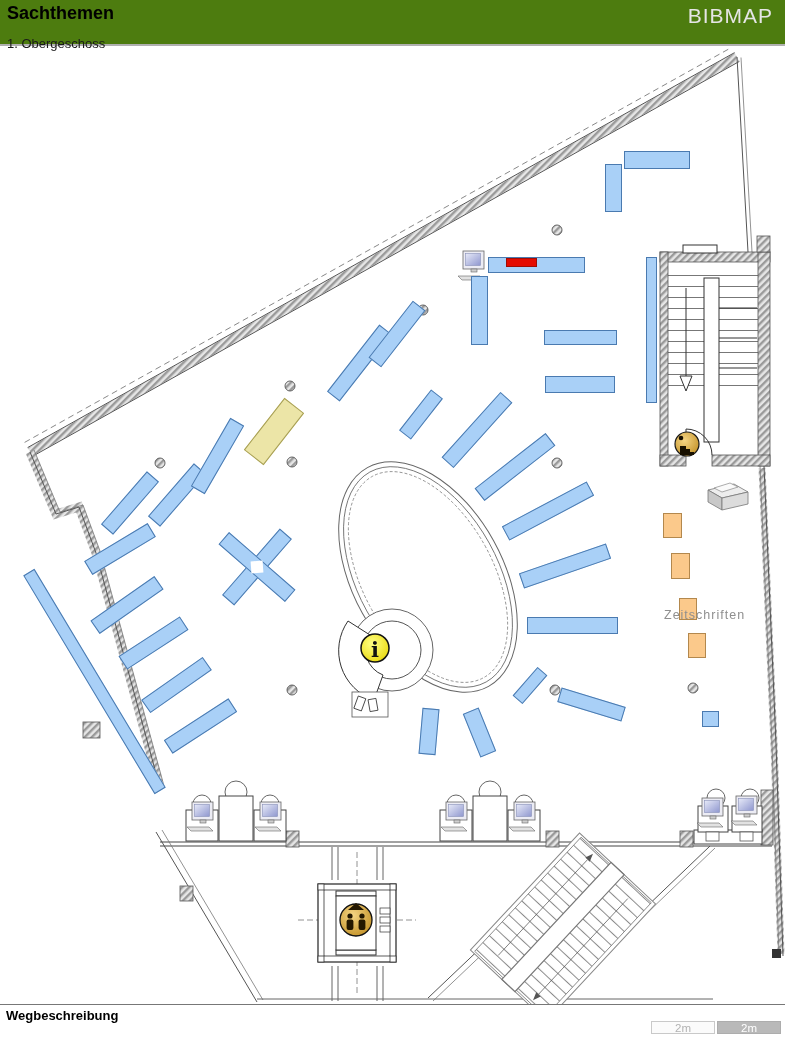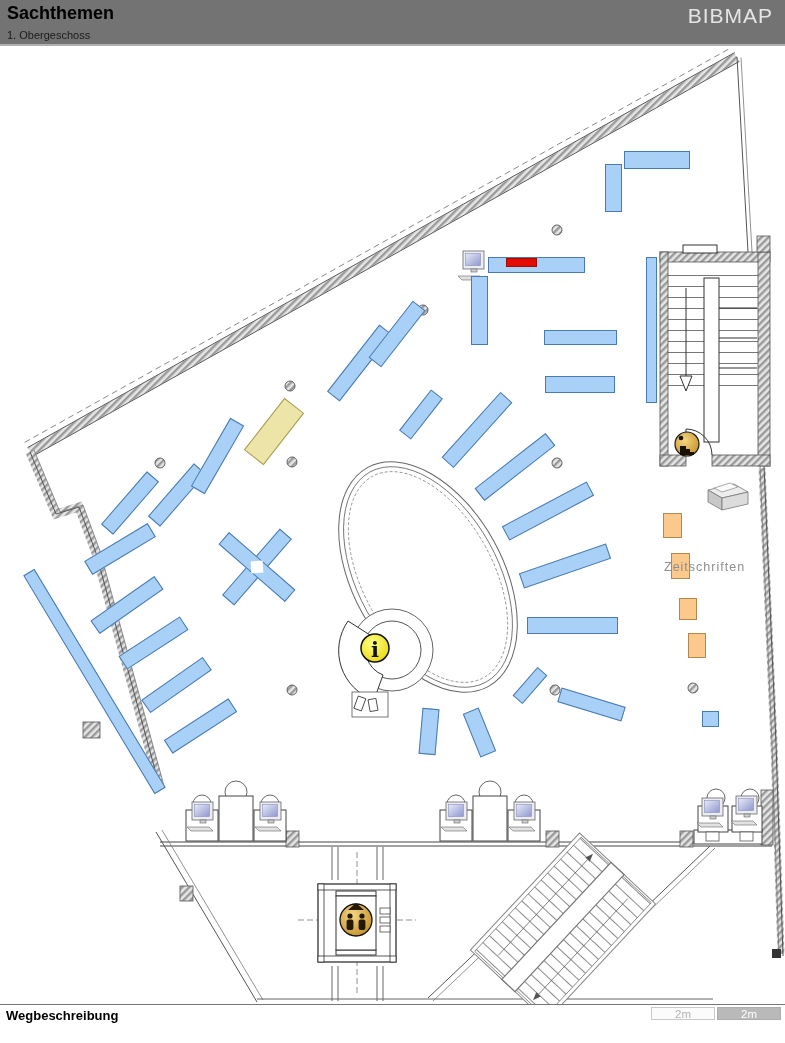--- a/index.html
+++ b/index.html
@@ -1,43 +1,43 @@
 <!DOCTYPE html>
 <html><head>
 <meta charset="utf-8">
 <style>
   html,body{margin:0;padding:0;background:#fff;}
   .page{position:relative;width:785px;height:1043px;background:#fff;overflow:hidden;
         font-family:"Liberation Sans", sans-serif;}
   
-  .header{position:absolute;left:0;top:0;width:785px;height:44px;background:#737373;
+  .header{position:absolute;left:0;top:0;width:785px;height:44px;background:#4d7c0f;
           border-bottom:2px solid #b0b0b0;z-index:30;}
   .header .title{position:absolute;left:7px;top:3px;font-size:18px;font-weight:bold;color:#000;}
-  .header .subtitle{position:absolute;left:7px;top:29px;font-size:11px;color:#1a1a1a;}
+  .header .subtitle{position:absolute;left:7px;top:36px;font-size:13px;color:#1a1a1a;}
   .header .logo{position:absolute;right:12px;top:4px;font-size:21px;font-weight:normal;
                 color:#e5e5e5;letter-spacing:1px;}
   
   .footer{position:absolute;left:0;top:1004px;width:785px;height:39px;background:#fff;
           border-top:1px solid #777;z-index:30;}
   .footer .fheading{position:absolute;left:6px;top:3px;font-size:13px;font-weight:bold;color:#000;}
   .footer .fdesc{position:absolute;left:6px;top:20px;font-size:12.5px;color:#000;letter-spacing:-0.2px;}
-  .scalebar{position:absolute;right:2px;top:2px;width:132px;height:14px;z-index:31;}
+  .scalebar{position:absolute;right:2px;top:16px;width:132px;height:14px;z-index:31;}
   .scalebar .seg{position:absolute;top:0;width:64px;height:13px;font-size:11.5px;line-height:13px;
                  text-align:center;box-sizing:border-box;}
   .scalebar .seg1{left:0;background:#fbfbfb;border:1px solid #c9c9c9;color:#b2b2b2;}
   .scalebar .seg2{left:66px;background:#b9b9b9;border:1px solid #adadad;color:#fff;}
   
   .map{position:absolute;left:0;top:0;width:785px;height:1043px;}
   .map svg{position:absolute;left:0;top:0;}
   .shelf{position:absolute;box-sizing:border-box;background:#a9d0f7;border:1px solid #4a7ab0;z-index:10;}
   .shelf.yellow{background:#ece5a7;border-color:#a79f55;}
   .shelf.orange{background:#fbc98b;border-color:#b3884d;}
   .shelf.red{background:#e50b00;border-color:#a00c04;z-index:11;}
   .shelf.white{background:#fff;border:none;z-index:12;}
-  .maplabel{position:absolute;left:664px;top:560px;font-size:12.5px;color:#8f8f8f;
+  .maplabel{position:absolute;left:664px;top:608px;font-size:12.5px;color:#8f8f8f;
             letter-spacing:1px;z-index:13;}
 </style>
 </head>
 <body>
 
 <div class="page">
 
   <div class="map">
 
     <svg width="785" height="1043" viewBox="0 0 785 1043" xmlns="http://www.w3.org/2000/svg" xmlns:xlink="http://www.w3.org/1999/xlink">

